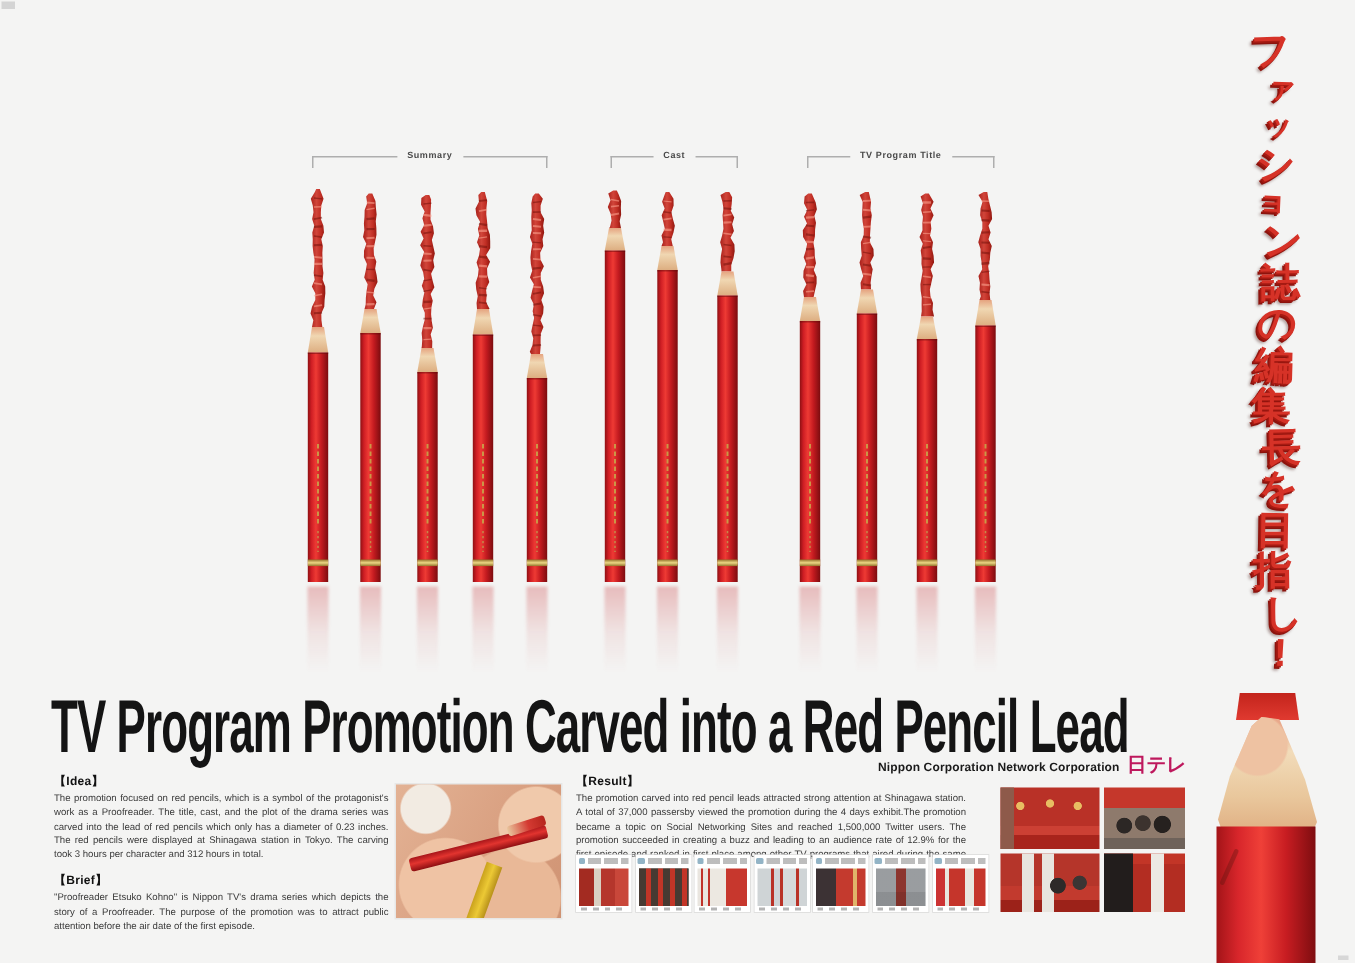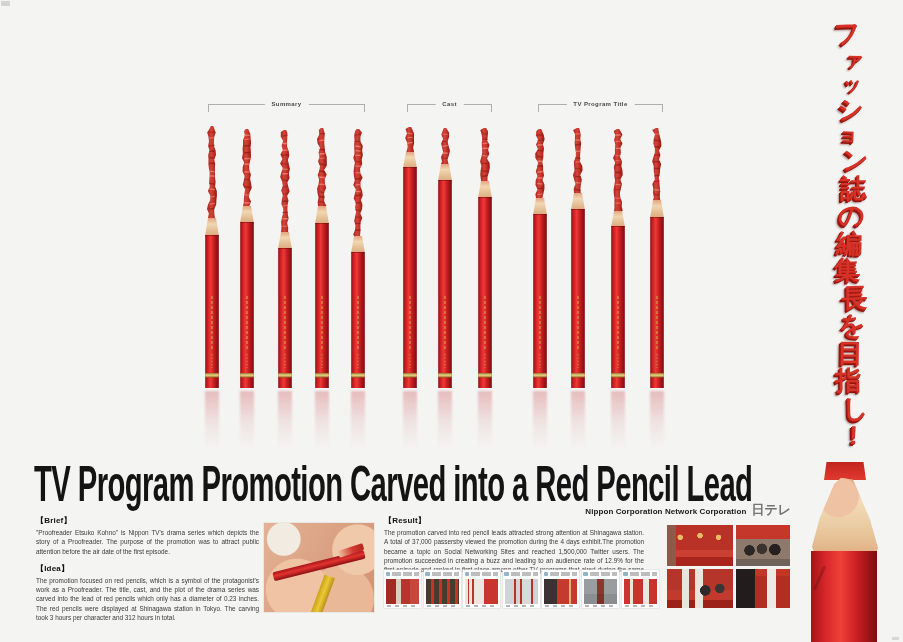--- a/index.html
+++ b/index.html
@@ -15,21 +15,21 @@
   .bracket { position:absolute; top:104px; height:8px; border-top:1px solid #aeaeae; border-left:1px solid #aeaeae; border-right:1px solid #aeaeae; }
   .bracket span { position:absolute; top:-4.5px; left:50%; transform:translateX(-50%); background:#f4f4f3; padding:0 7px; font-size:6px; font-weight:bold; color:#4a4a4a; letter-spacing:.4px; white-space:nowrap; }
 
   .pencil-svg { position:absolute; }
   .refl { position:absolute; width:14px; filter:blur(1.2px); background:linear-gradient(to bottom, rgba(195,28,32,.26), rgba(195,28,32,.07) 55%, rgba(195,28,32,0)); }
 
   
   .headline { position:absolute; left:34px; top:455px; font-size:50px; font-weight:bold; color:#141414; letter-spacing:-1px; white-space:nowrap; transform:scaleX(.585); transform-origin:left top; }
   .credit-row { position:absolute; right:112px; top:501px; display:flex; align-items:baseline; gap:5px; }
   .credit { font-size:8px; font-weight:bold; color:#1a1a1a; letter-spacing:.1px; }
-  .ntv-logo { font-size:13px; font-weight:bold; color:#737373; letter-spacing:0; }
+  .ntv-logo { font-size:13px; font-weight:bold; color:#be185d; letter-spacing:0; }
 
   
   .col { position:absolute; color:#2e2e2e; }
   .col h3 { font-size:8px; font-weight:bold; color:#111; margin-bottom:2px; letter-spacing:.2px; }
   .col p  { font-size:6.4px; line-height:9.3px; text-align:justify; color:#3a3a3a; }
   #col-left  { left:36px; top:515px; width:223px; }
   #col-left .blk + .blk { margin-top:7px; }
   #col-right { left:384px; top:515px; width:260px; }
 
   
@@ -416,26 +416,26 @@
     </div>
 
   <div class="headline">TV Program Promotion Carved into a Red Pencil Lead</div>
   <div class="credit-row">
     <span class="credit">Nippon Corporation Network Corporation</span>
     <span class="ntv-logo">日テレ</span>
   </div>
 
   <div class="col" id="col-left">
     <div class="blk">
+      <h3>【Idea】</h3>
+      <p>The promotion focused on red pencils, which is a symbol of the protagonist's work as a Proofreader. The title, cast, and the plot of the drama series was carved into the lead of red pencils which only has a diameter of 0.23 inches. The red pencils were displayed at Shinagawa station in Tokyo. The carving took 3 hours per character and 312 hours in total.</p>
+    </div>
+    <div class="blk">
       <h3>【Brief】</h3>
       <p>"Proofreader Etsuko Kohno" is Nippon TV's drama series which depicts the story of a Proofreader. The purpose of the promotion was to attract public attention before the air date of the first episode.</p>
-    </div>
-    <div class="blk">
-      <h3>【Idea】</h3>
-      <p>The promotion focused on red pencils, which is a symbol of the protagonist's work as a Proofreader. The title, cast, and the plot of the drama series was carved into the lead of red pencils which only has a diameter of 0.23 inches. The red pencils were displayed at Shinagawa station in Tokyo. The carving took 3 hours per character and 312 hours in total.</p>
     </div>
   </div>
 
   <div class="photo" id="hands-photo">
     <div class="hp-red"></div>
     <div class="hp-lead"></div>
     <div class="hp-yellow"></div>
   </div>
 
   <div class="col" id="col-right">

